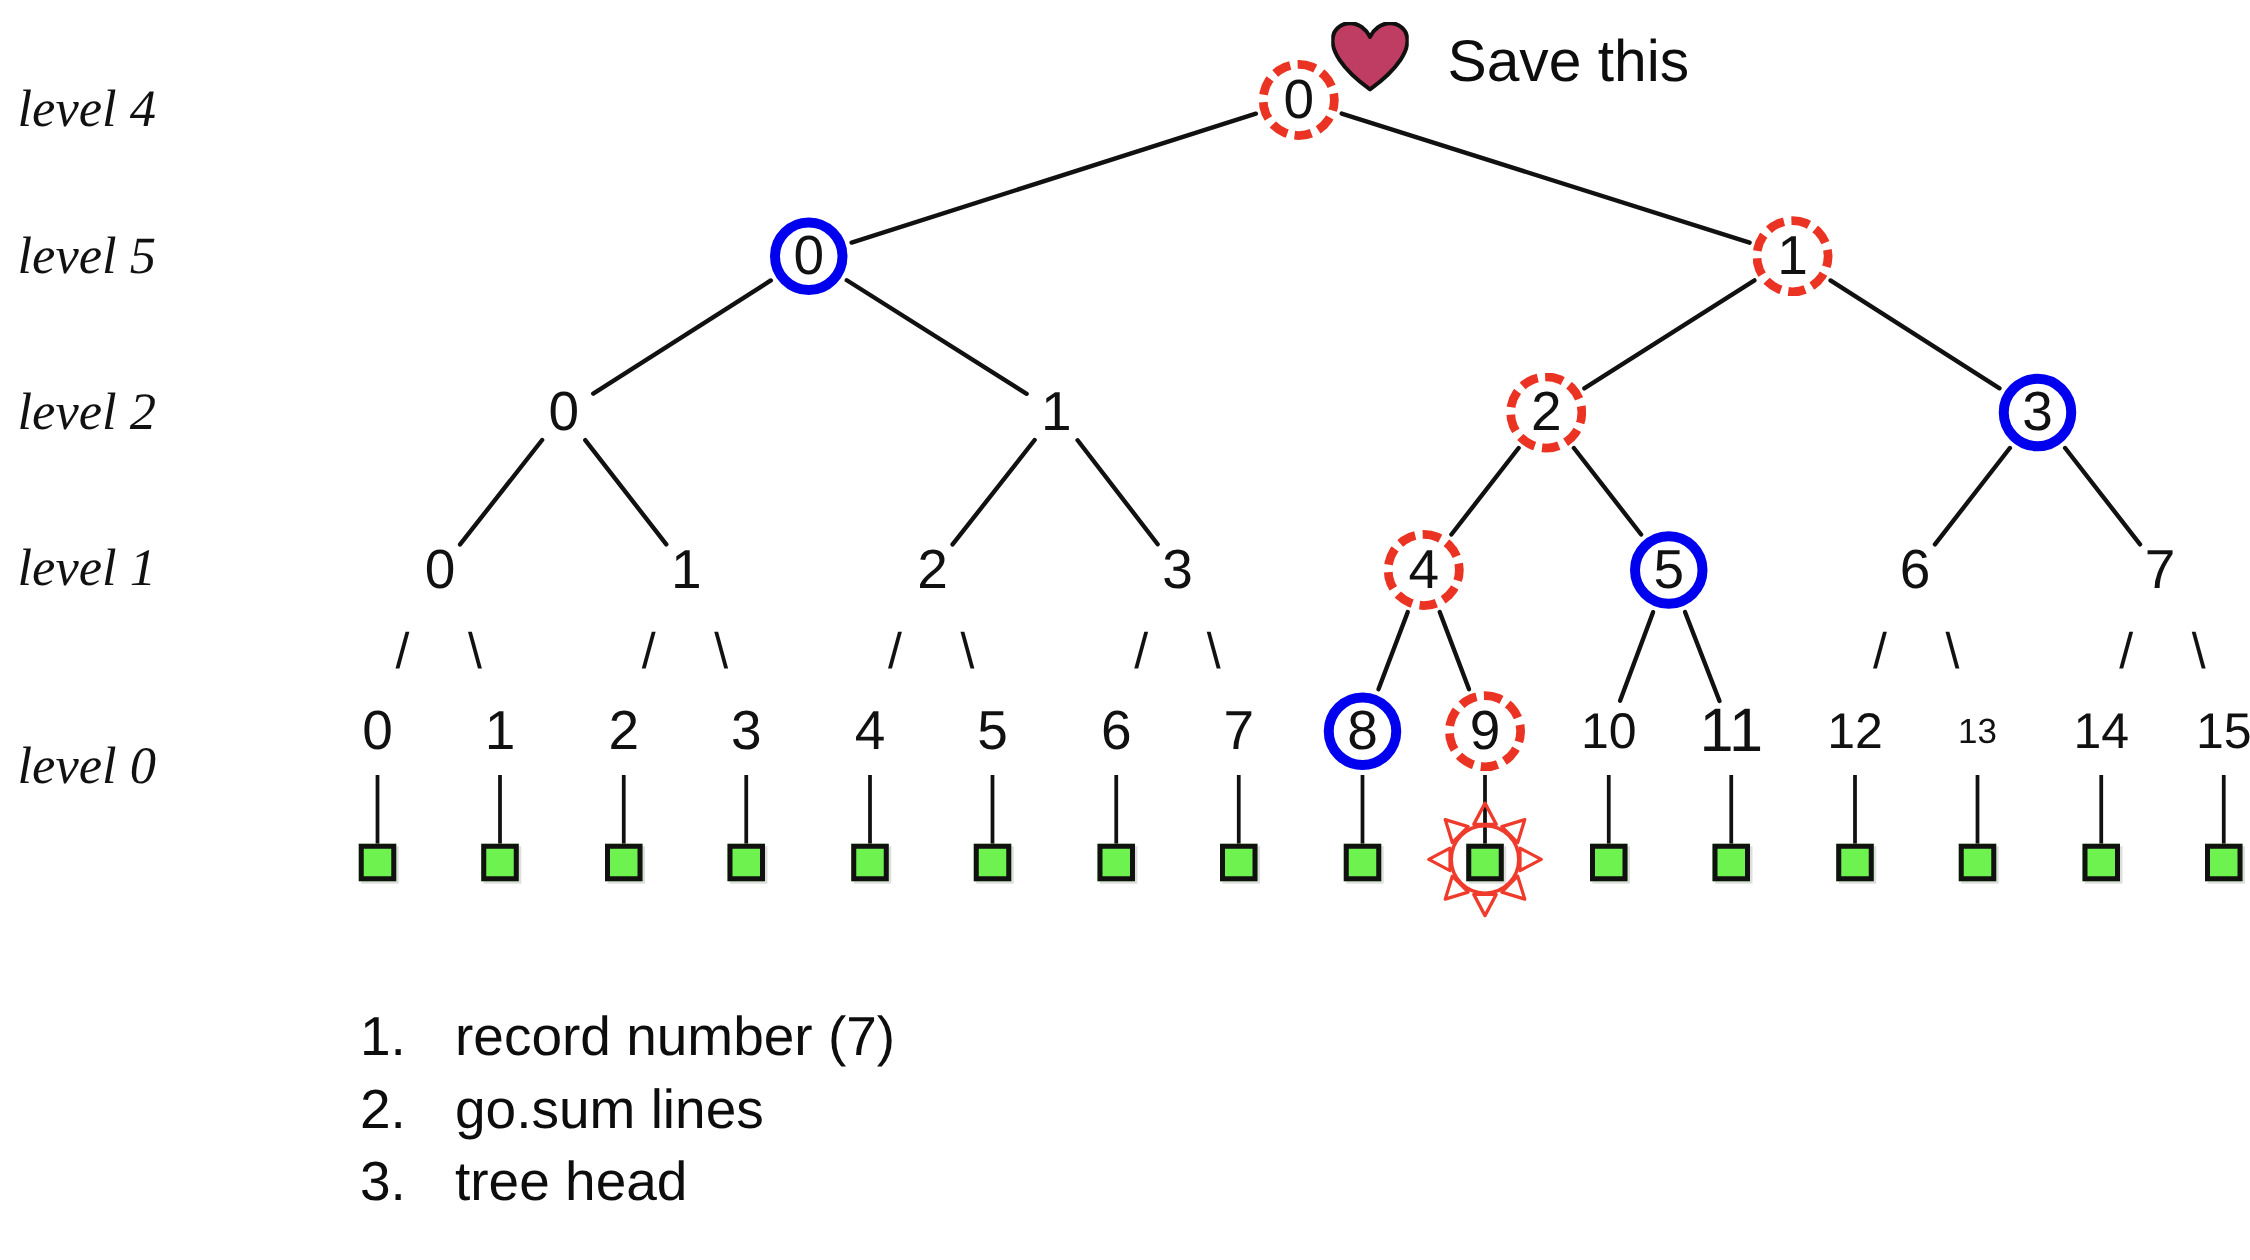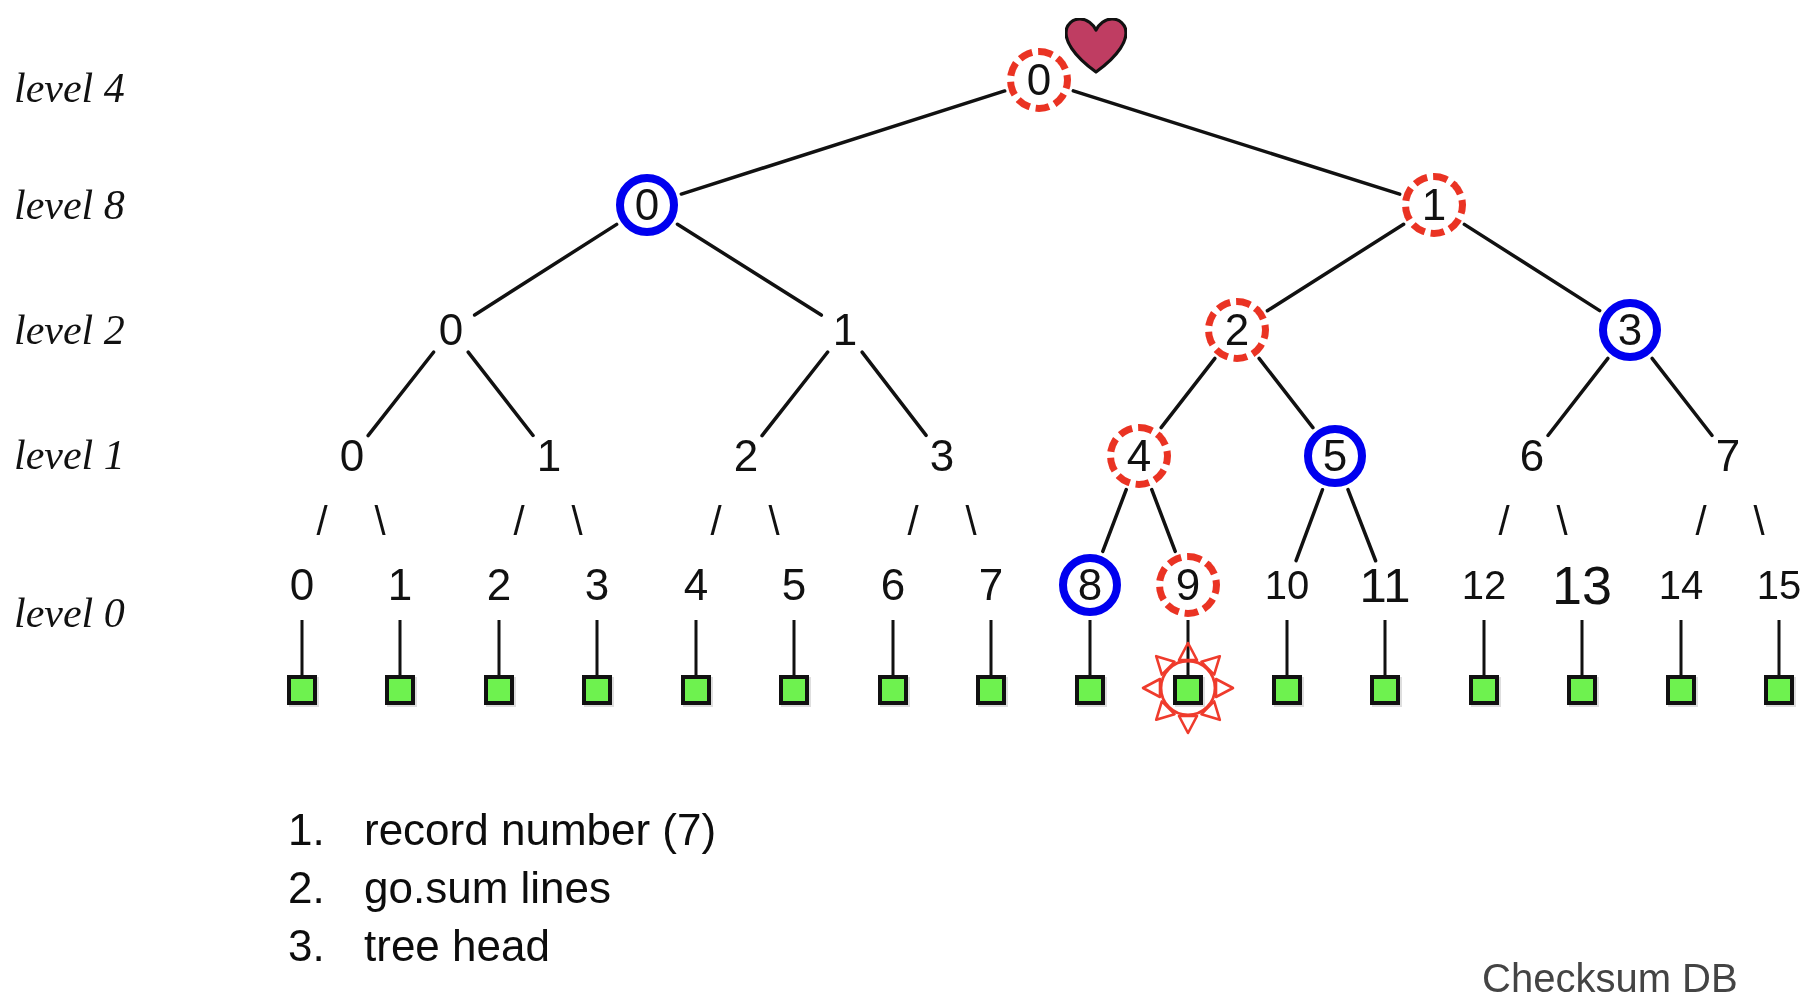--- a/index.html
+++ b/index.html
@@ -79,32 +79,33 @@
         <line x1="1652.101862086537" y1="358.41667982554776" x2="1712.037544048612" y2="435.47684234821554"></line>
         <line x1="1126.2167200369877" y1="489.6539411271139" x2="1102.7832799630123" y2="551.346058872886"></line>
         <line x1="1151.7832799630123" y1="489.6539411271139" x2="1175.2167200369877" y2="551.346058872886"></line>
         <line x1="1322.445586367229" y1="489.73998663807225" x2="1296.067076512557" y2="560.6322318725034"></line>
         <line x1="1348.0103863537772" y1="489.5667967927452" x2="1375.6036098556053" y2="560.7573134274618"></line>
       </g>
   </svg>
 
   <div id="level-labels">
       <div class="level-label" style="left: 14px; top: 70px; margin-top: 18px;">level 4</div>
-      <div class="level-label" style="left: 14px; top: 205px;">level 8</div>
+      <div class="level-label" style="left: 14px; top: 205px;">level 5</div>
       <div class="level-label" style="left: 14px; top: 330px;">level 2</div>
       <div class="level-label" style="left: 14px; top: 455px;">level 1</div>
       <div class="level-label" style="left: 14px; top: 585px; margin-top: 28px;">level 0</div>
     </div>
 
   <div class="heart" style="left:1096px;top:48px;">
     <svg width="62" height="56" viewBox="0 0 62 56" xmlns="http://www.w3.org/2000/svg">
       <path d="M31 54 C 6 36, 1 22, 1 15 C 1 6, 8 1, 15 1 C 22 1, 28 6, 31 12
                C 34 6, 40 1, 47 1 C 54 1, 61 6, 61 15 C 61 22, 56 36, 31 54 Z" fill="#bf3d62" stroke="#111111" stroke-width="3.2" stroke-linejoin="round"></path>
     </svg>
   </div>
+  <div class="save-this" style="left:1158px;top:48px;">Save this</div>
 
   <div id="nodes">
       <div class="node ring-red" style="left: 1039px; top: 80px;">0</div>
       <div class="node ring-blue" style="left: 647px; top: 205px;">0</div>
       <div class="node ring-red" style="left: 1434px; top: 205px;">1</div>
       <div class="node" style="left: 451px; top: 330px;">0</div>
       <div class="node" style="left: 845px; top: 330px;">1</div>
       <div class="node ring-red" style="left: 1237px; top: 330px;">2</div>
       <div class="node ring-blue" style="left: 1630px; top: 330px;">3</div>
       <div class="node" style="left: 352px; top: 456px;">0</div>
@@ -121,21 +122,21 @@
       <div class="node" style="left: 597px; top: 585px;">3</div>
       <div class="node" style="left: 696px; top: 585px;">4</div>
       <div class="node" style="left: 794px; top: 585px;">5</div>
       <div class="node" style="left: 893px; top: 585px;">6</div>
       <div class="node" style="left: 991px; top: 585px;">7</div>
       <div class="node ring-blue" style="left: 1090px; top: 585px;">8</div>
       <div class="node ring-red" style="left: 1188px; top: 585px;">9</div>
       <div class="node" style="left: 1287px; top: 585px; font-size: 40px;">10</div>
       <div class="node" style="left: 1385px; top: 585px; font-size: 49px;">11</div>
       <div class="node" style="left: 1484px; top: 585px; font-size: 40px;">12</div>
-      <div class="node" style="left: 1582px; top: 585px; font-size: 54px;">13</div>
+      <div class="node" style="left: 1582px; top: 585px; font-size: 28px;">13</div>
       <div class="node" style="left: 1681px; top: 585px; font-size: 40px;">14</div>
       <div class="node" style="left: 1779px; top: 585px; font-size: 40px;">15</div>
     </div>
 
   <div id="slashes">
       <div class="slash" style="left: 322px; top: 521px;">/</div>
       <div class="slash" style="left: 380px; top: 521px;">\</div>
       <div class="slash" style="left: 519px; top: 521px;">/</div>
       <div class="slash" style="left: 577px; top: 521px;">\</div>
       <div class="slash" style="left: 716px; top: 521px;">/</div>
@@ -203,15 +204,14 @@
     <div class="list-row">
       <span class="list-num">2.</span>
       <span class="list-txt">go.sum lines</span>
     </div>
     <div class="list-row">
       <span class="list-num">3.</span>
       <span class="list-txt">tree head</span>
     </div>
   </div>
 
-  <div class="corner-note" style="left:1482px;top:978px;">Checksum DB</div>
 
 </div>
 
 </body></html>

